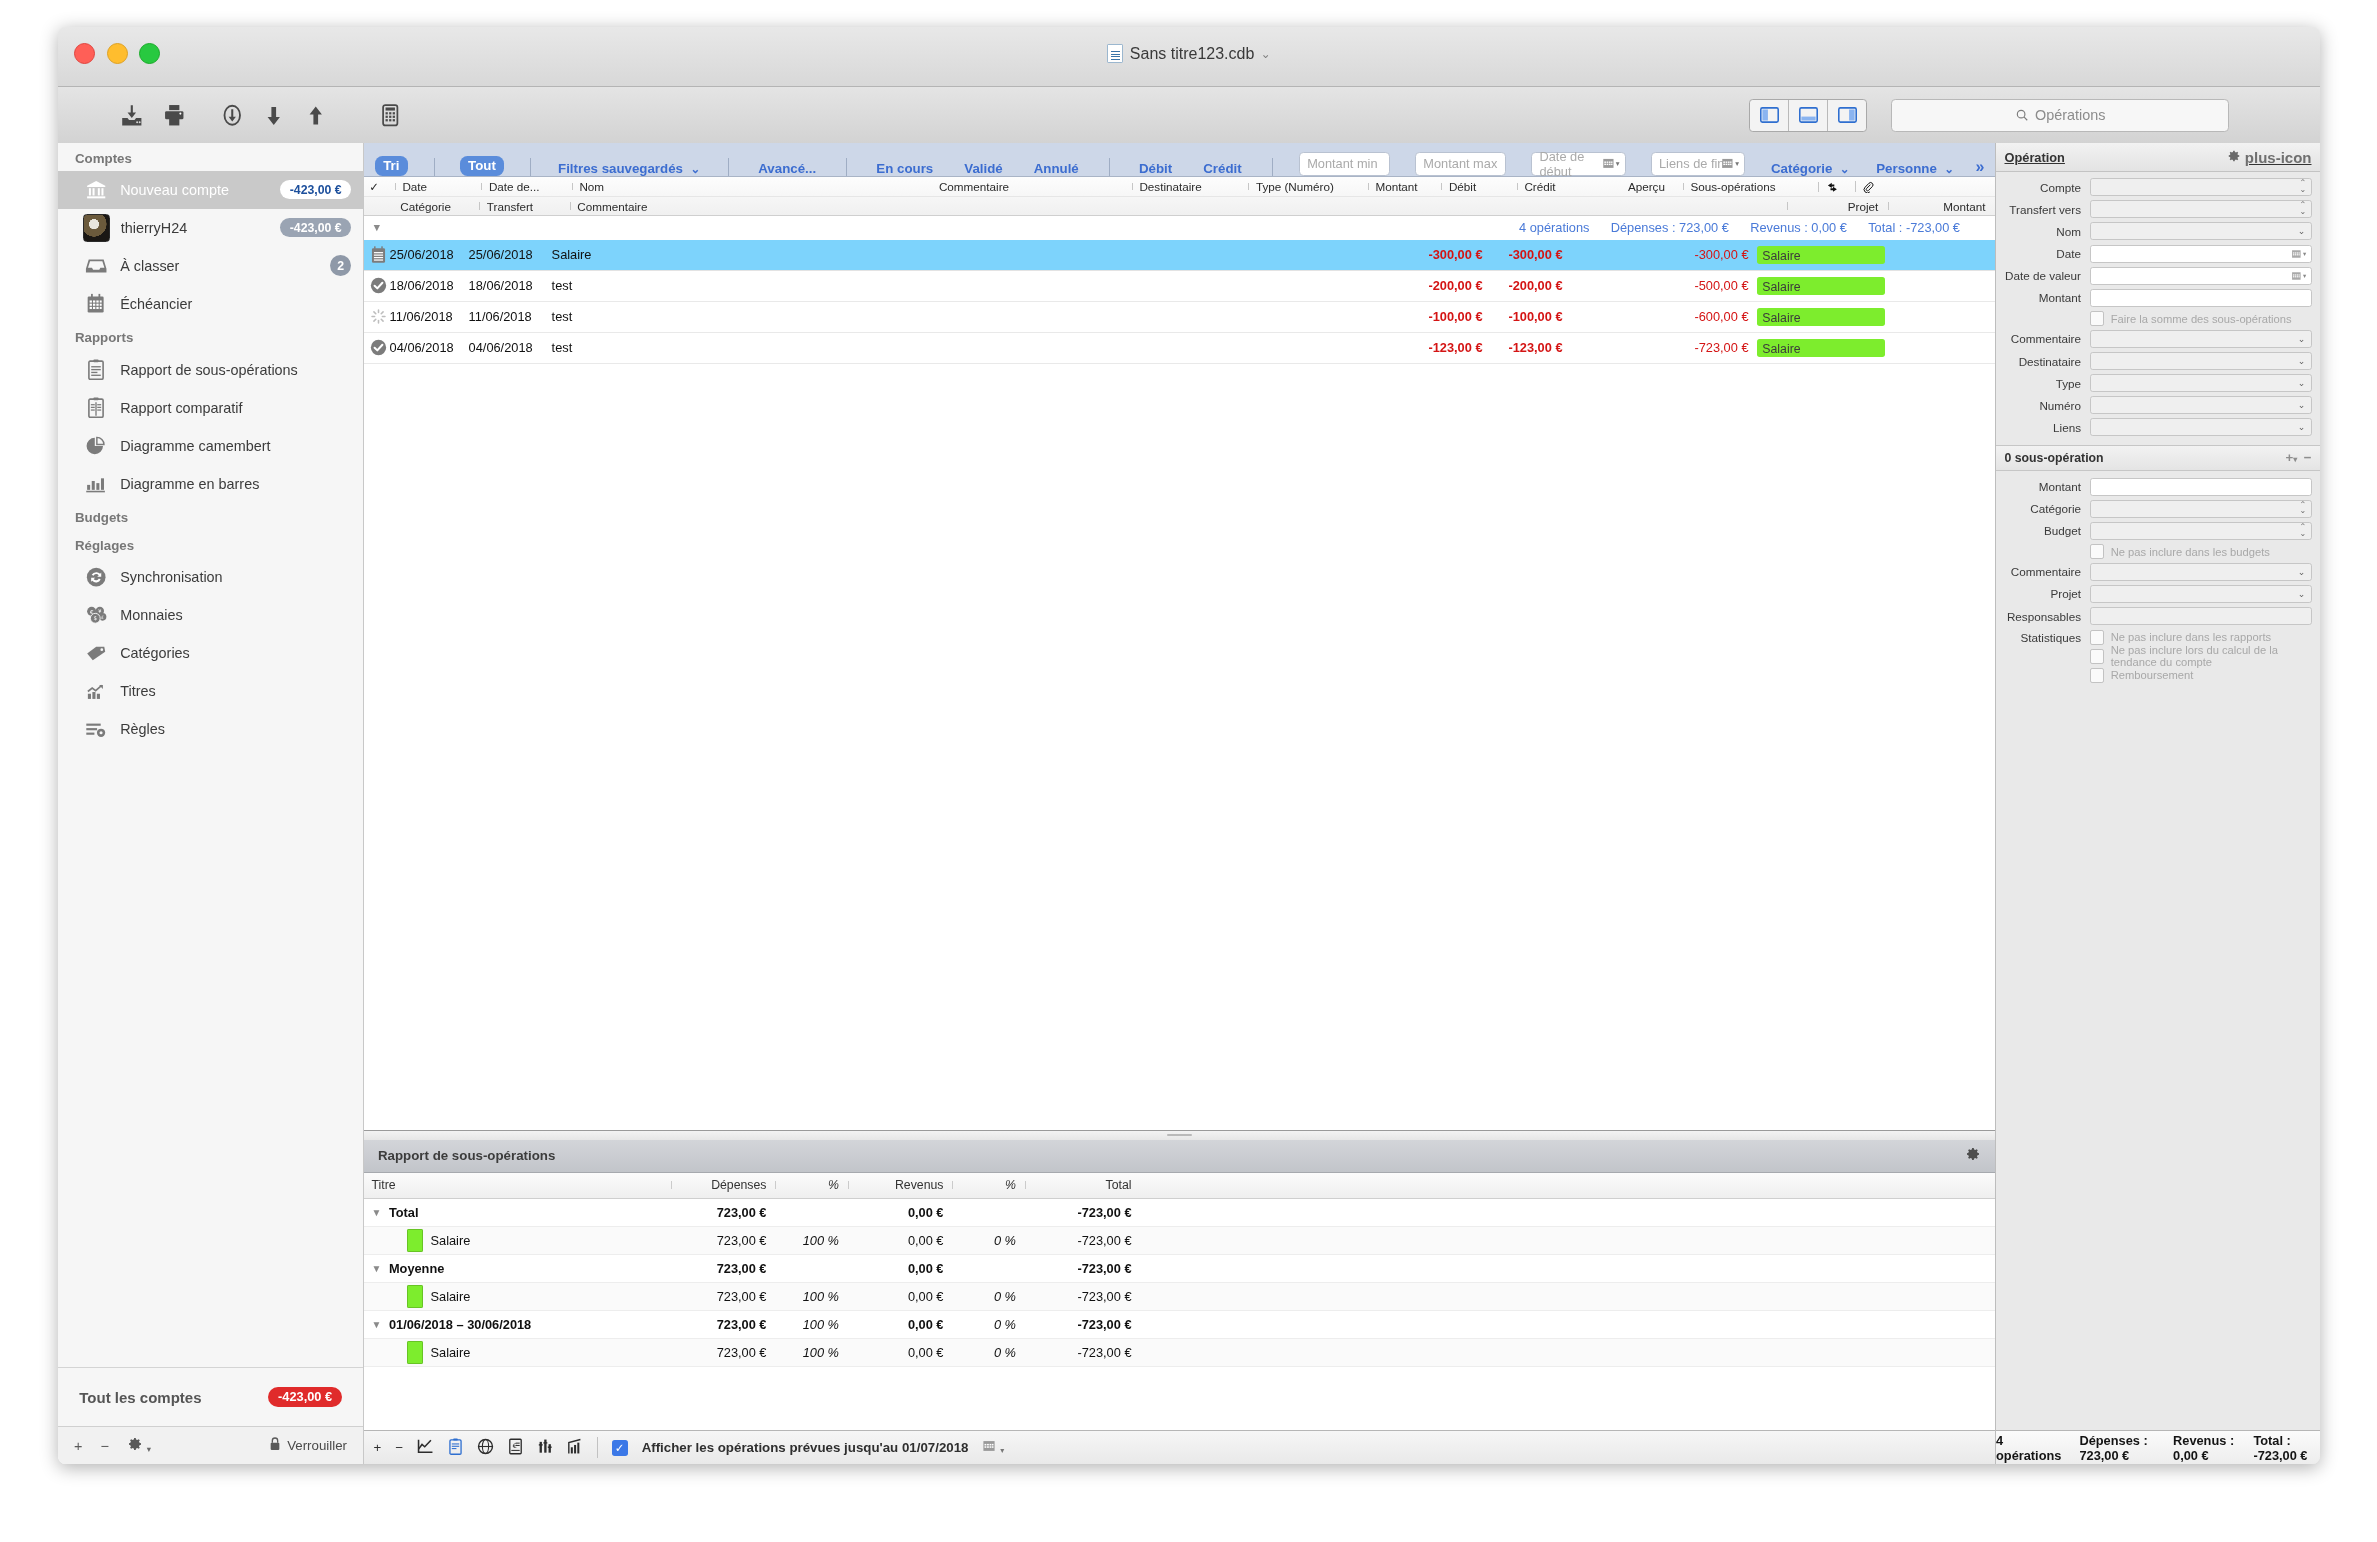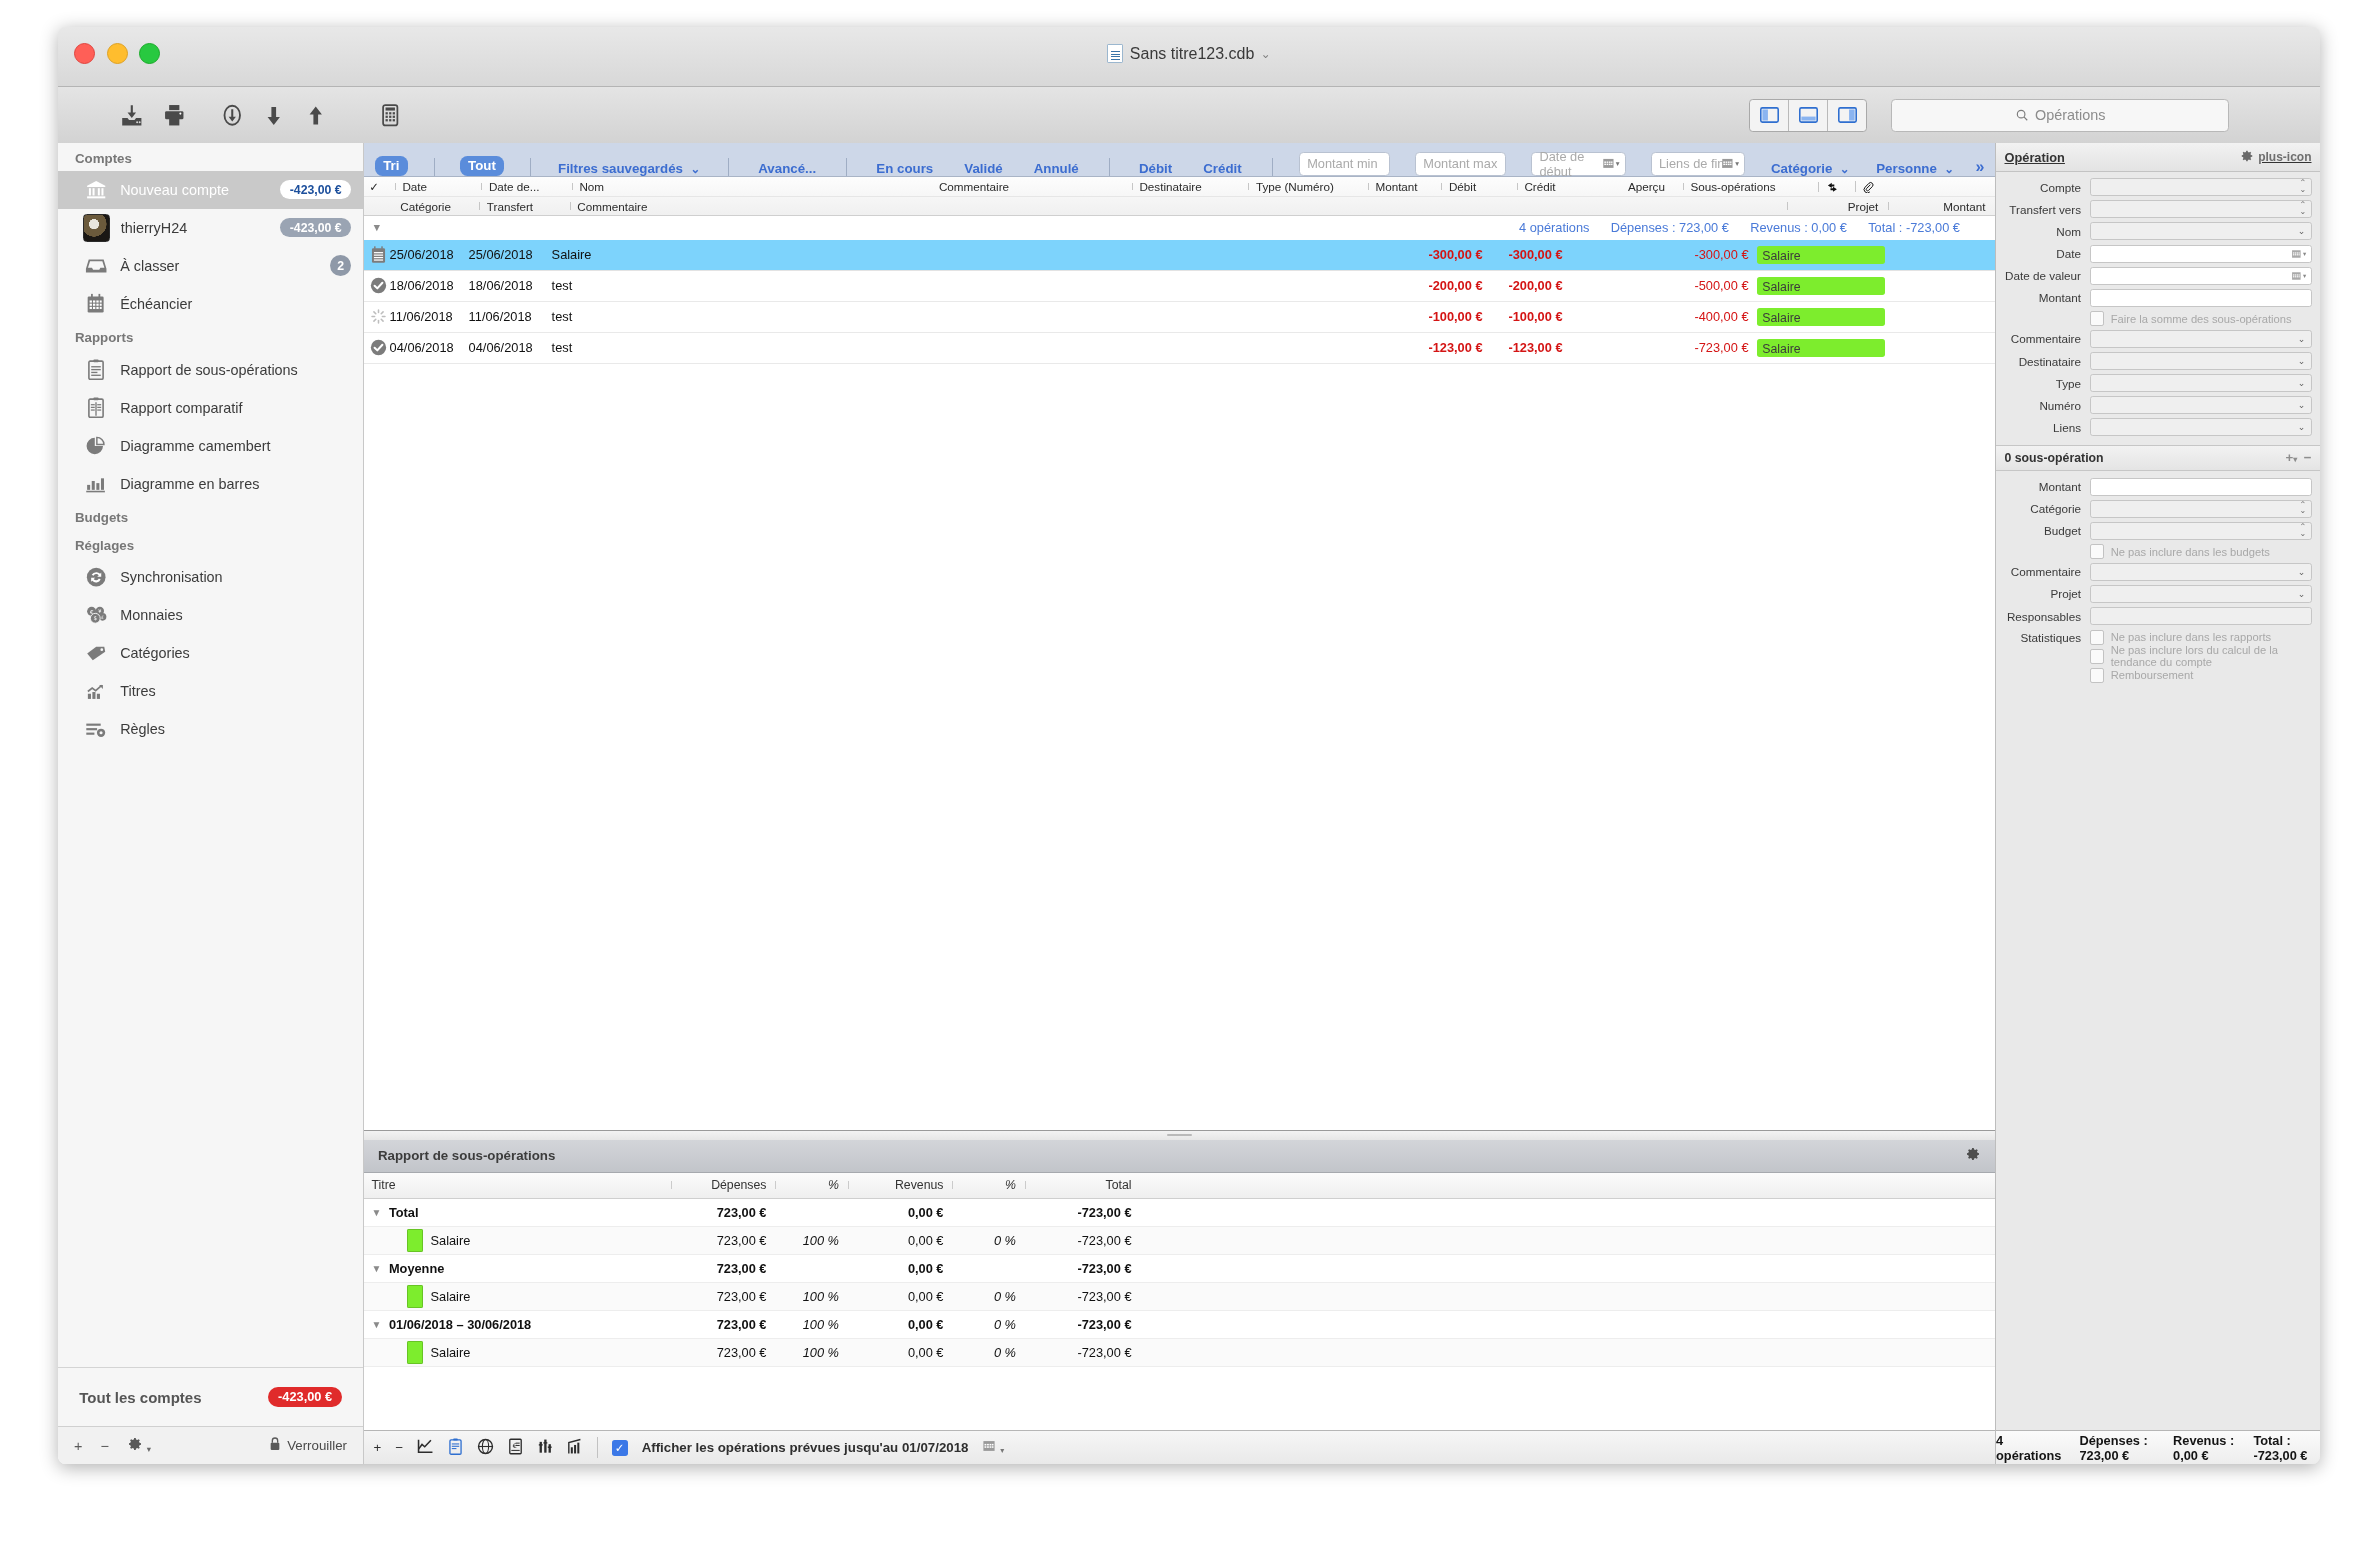--- a/index.html
+++ b/index.html
@@ -167,21 +167,21 @@
          font-size:11.7px;display:flex;align-items:center;justify-content:center;}
   .cbar .spacer{flex:1;}
 
   
   .inspector{width:324px;background:#e9e9e9;border-left:0.5px solid #bdbdbd;
              display:flex;flex-direction:column;}
   .ins-head{height:28px;background:linear-gradient(#f2f2f2,#e3e3e3);
             border-bottom:0.5px solid #c3c3c3;display:flex;align-items:center;
             padding:0 8.5px;font-size:12.8px;font-weight:bold;color:#333;text-decoration:underline;}
   .ins-head .sp{flex:1;}
-  .ins-head .act{margin-left:7.5px;display:flex;align-items:center;gap:4.3px;color:#6f6f6f;font-size:12px;}
+  .ins-head .act{margin-left:7.5px;display:flex;align-items:center;gap:4.3px;color:#6f6f6f;font-size:15px;}
   .frm{padding:5.3px 8.5px 0 0;}
   .fr{display:flex;align-items:center;height:20px;margin-bottom:2.1px;}
   .fr .lb{width:85px;flex:0 0 85px;text-align:right;padding-right:8.5px;
           font-size:11.7px;color:#3a3a3a;}
   .fld{flex:1;height:16px;border:0.5px solid #c6c6c6;border-radius:2.7px;
        background:#efefef;position:relative;}
   .fld.white{background:#ffffff;}
   .fld .step{position:absolute;right:4.3px;top:50%;transform:translateY(-50%);
              font-size:8px;color:#6a6a6a;line-height:.85;text-align:center;}
   .fld .dn{position:absolute;right:5.3px;top:50%;transform:translateY(-50%);
@@ -715,21 +715,21 @@
                     <line x1="13.2" y1="6.8" x2="15.4" y2="4.6"></line>
               </g>
             </svg>
           </span>
           <span class="c-date">11/06/2018</span>
           <span class="c-date2">11/06/2018</span>
           <span class="c-name">test</span>
           <span class="c-amt">-100,00 €</span>
           <span class="c-deb">-100,00 €</span>
           <span class="c-cre"></span>
-          <span class="c-apercu">-400,00 €</span>
+          <span class="c-apercu">-600,00 €</span>
           <span class="c-sub">
             <span class="greenchip">Salaire</span>
           </span>
           <span class="c-tail"></span>
         </div>
 
         <div class="oprow">
           <span class="c-stat">
             <svg width="17" height="17" viewBox="0 0 20 20">
                   <circle cx="10" cy="10" r="9" fill="#7c7c7c"></circle>

